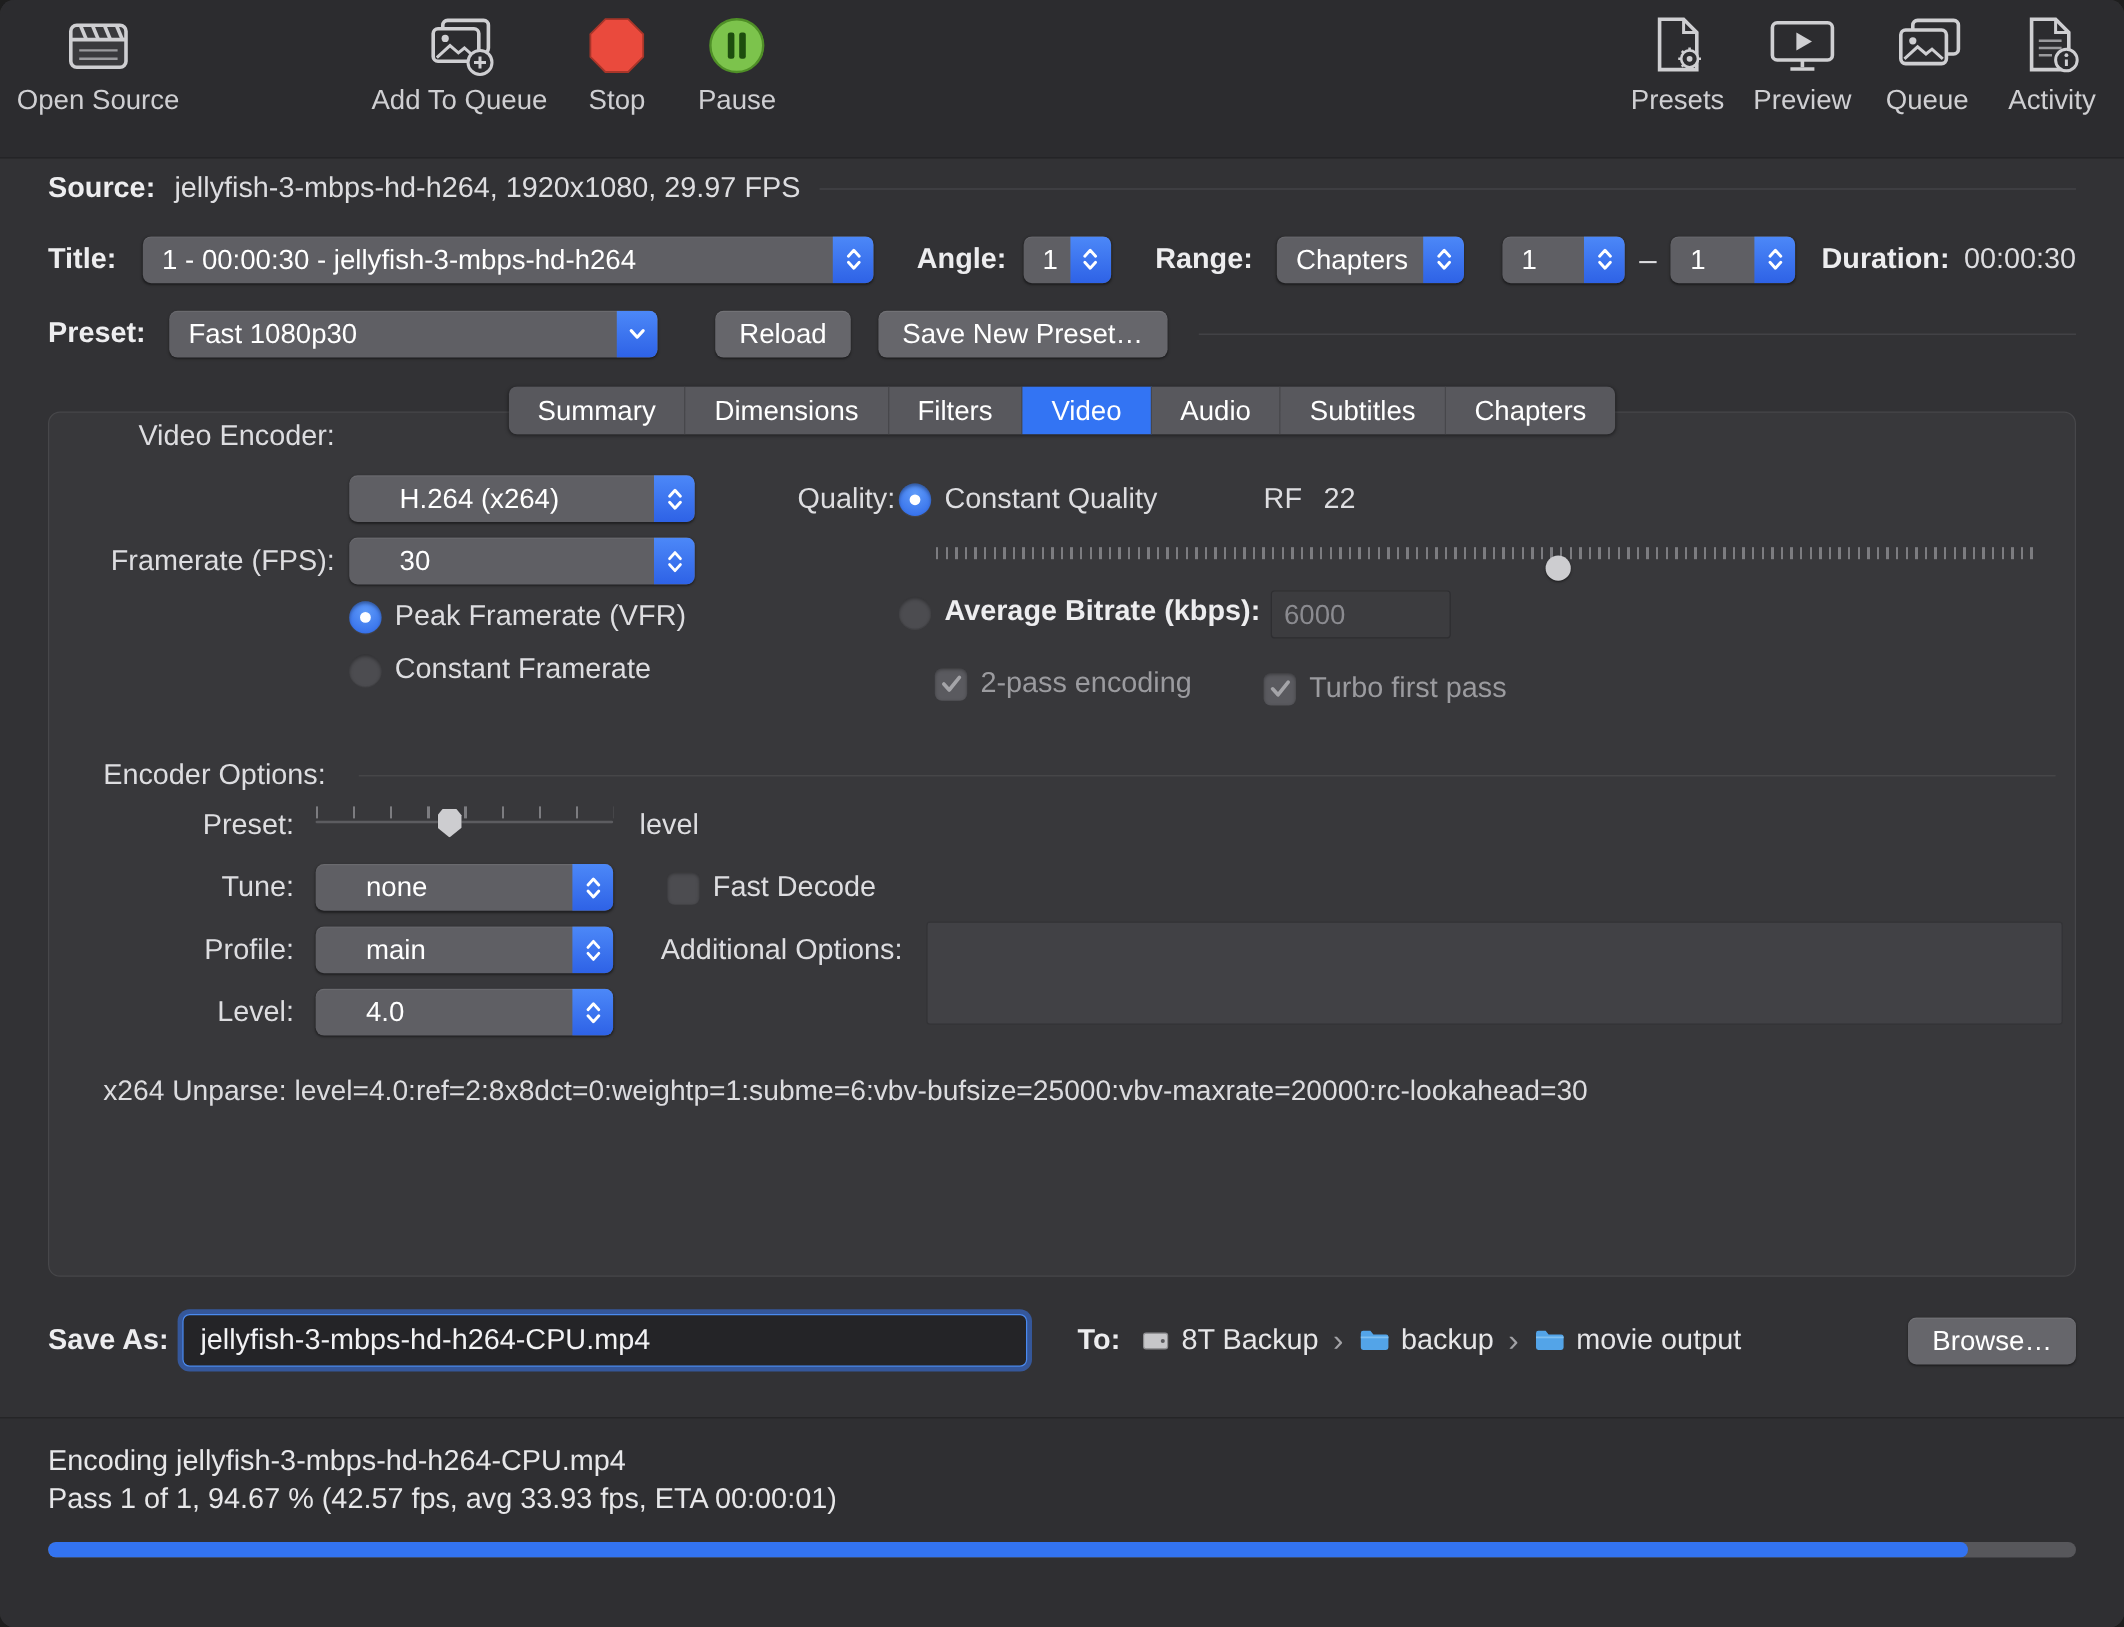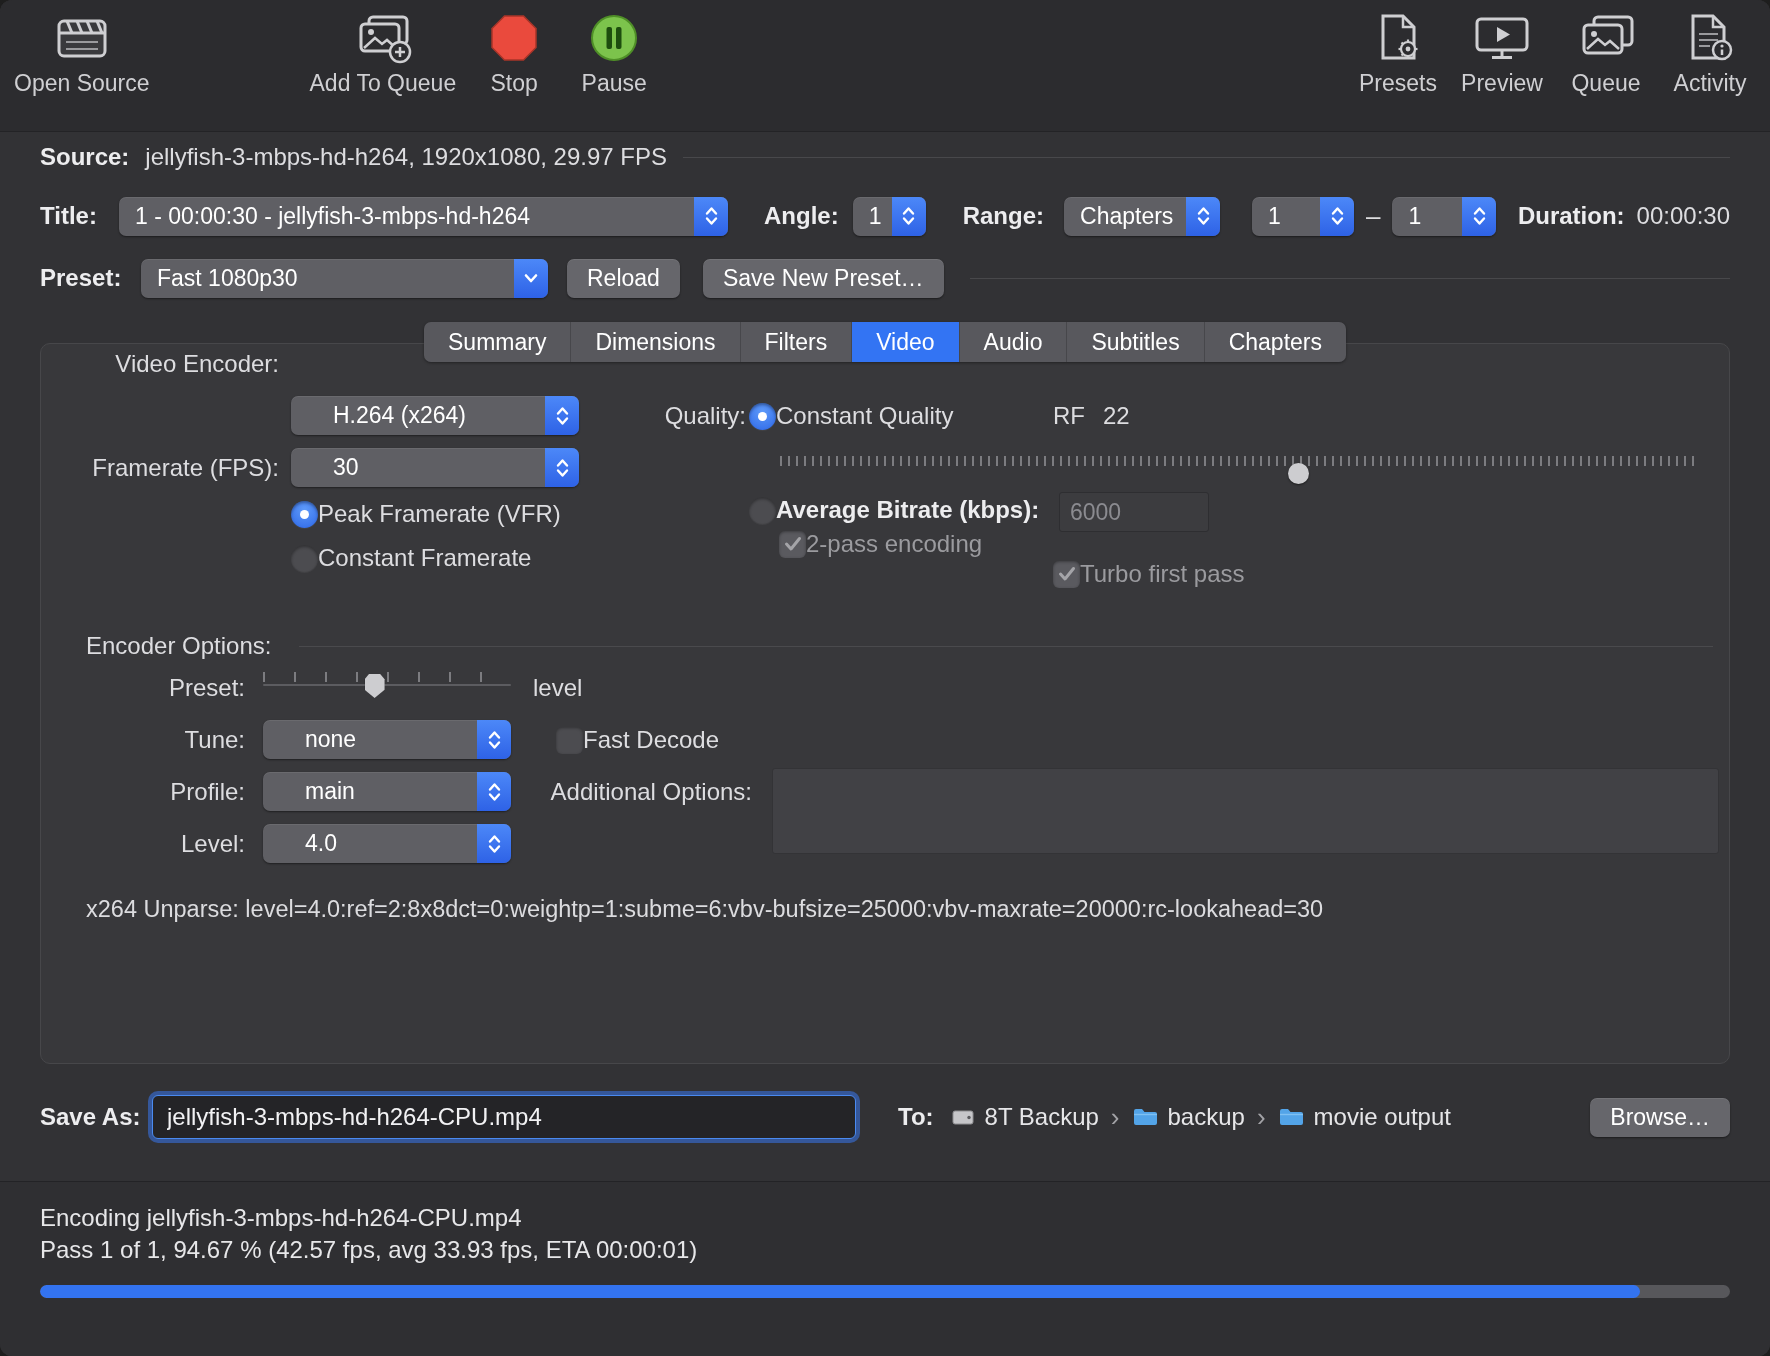--- a/index.html
+++ b/index.html
@@ -49,21 +49,21 @@
   
   .panel { margin:0 40px; height:721px; background:#38383b; border:1.5px solid #47474a; border-radius:10px; position:relative; flex:none; }
   .abs { position:absolute;padding-left:26px; }
   .flabel { position:absolute; height:39px; display:flex; align-items:center; font-size:24px; color:#dddde0; white-space:nowrap; }
   .flabel.right { justify-content:flex-end; }
   .dim { color:#9b9b9f; }
 
   .radio { width:27px; height:27px; border-radius:50%; background:#4c4c50; box-shadow:inset 0 2px 3px rgba(0,0,0,.35), 0 1px 0 rgba(255,255,255,.05); flex:none; position:relative; }
   .radio.on { background:radial-gradient(circle at 50% 32%, #5e9af9, #2e68e8); }
   .radio.on::after { content:""; position:absolute; width:9px; height:9px; border-radius:50%; background:#fff; left:9px; top:9px; }
-  .ctrl-row { position:absolute; display:flex; align-items:center; gap:0; font-size:24px; color:#dddde0; white-space:nowrap; }
+  .ctrl-row { position:absolute; display:flex; align-items:center; gap:11px; font-size:24px; color:#dddde0; white-space:nowrap; }
   .checkbox { width:27px; height:27px; border-radius:6px; background:#4c4c50; box-shadow:inset 0 1px 3px rgba(0,0,0,.35); flex:none; display:flex; align-items:center; justify-content:center; }
   .checkbox.dimchk { background:#5a5a5f; }
 
   .tickslider { position:absolute; }
   .ticks { position:absolute; left:0; right:0; top:0; height:10px; background:repeating-linear-gradient(90deg,#7c7c80 0 2px, transparent 2px 8px); }
   .ticks.coarse { background:repeating-linear-gradient(90deg,#7c7c80 0 2px, transparent 2px 31px); }
   .trackline { position:absolute; left:0; right:0; top:12px; height:2px; background:#5c5c60; border-radius:1px; }
   .thumb-round { position:absolute; top:7px; width:21px; height:21px; border-radius:50%; background:#cdcdd0; box-shadow:0 1px 2px rgba(0,0,0,.5); }
   .thumb-point { position:absolute; top:2px; width:20px; height:24px; background:#cdcdd0; clip-path:polygon(50% 100%, 0% 66%, 0% 22%, 22% 0%, 78% 0%, 100% 22%, 100% 66%); box-shadow:0 1px 2px rgba(0,0,0,.5); }
 
@@ -269,21 +269,21 @@
   <div class="row preset-row">
     <span class="blabel" style="width:80px;">Preset:</span>
     <div class="popup" style="width:407px; margin-left:21px;">
       <span class="popup-text">Fast 1080p30</span>
       <span class="popup-caret">
         <svg width="16" height="11" viewBox="0 0 16 11">
             <path d="M3 2.5 L8 8 L13 2.5" fill="none" stroke="#fff" stroke-width="2.6" stroke-linecap="round" stroke-linejoin="round"></path>
           </svg>
       </span>
     </div>
-    <button class="btn" style="margin-left:19px;">Reload</button>
+    <button class="btn" style="margin-left:48px;">Reload</button>
     <button class="btn" style="margin-left:23px;">Save New Preset…</button>
     <span class="hline" style="margin-left:26px;"></span>
   </div>
 
   <div class="tabs-row">
     <div class="tabs">
       <div class="tab">Summary</div>
       <div class="tab">Dimensions</div>
       <div class="tab">Filters</div>
       <div class="tab active">Video</div>
@@ -340,21 +340,21 @@
       <span class="radio"></span>
       <span>Constant Framerate</span>
     </div>
 
     <div class="ctrl-row" style="left:708px; top:152px;">
       <span class="radio"></span>
       <span style="font-weight:700; color:#ededef;">Average Bitrate (kbps):</span>
     </div>
     <input class="bitrate-input" style="left: 1018px; top: 148px;" disabled="" value="6000">
 
-    <div class="ctrl-row" style="left:738px; top:186px;">
+    <div class="ctrl-row" style="left:738px; top:212px;">
       <span class="checkbox dimchk">
         <svg width="18" height="16" viewBox="0 0 18 16">
             <path d="M2.5 8 L7 13 L15.5 2.5" fill="none" stroke="#a4a4a8" stroke-width="3" stroke-linecap="round" stroke-linejoin="round"></path>
           </svg>
       </span>
       <span class="dim">2-pass encoding</span>
     </div>
     <div class="ctrl-row" style="left:1012px; top:216px;">
       <span class="checkbox dimchk">
         <svg width="18" height="16" viewBox="0 0 18 16">

